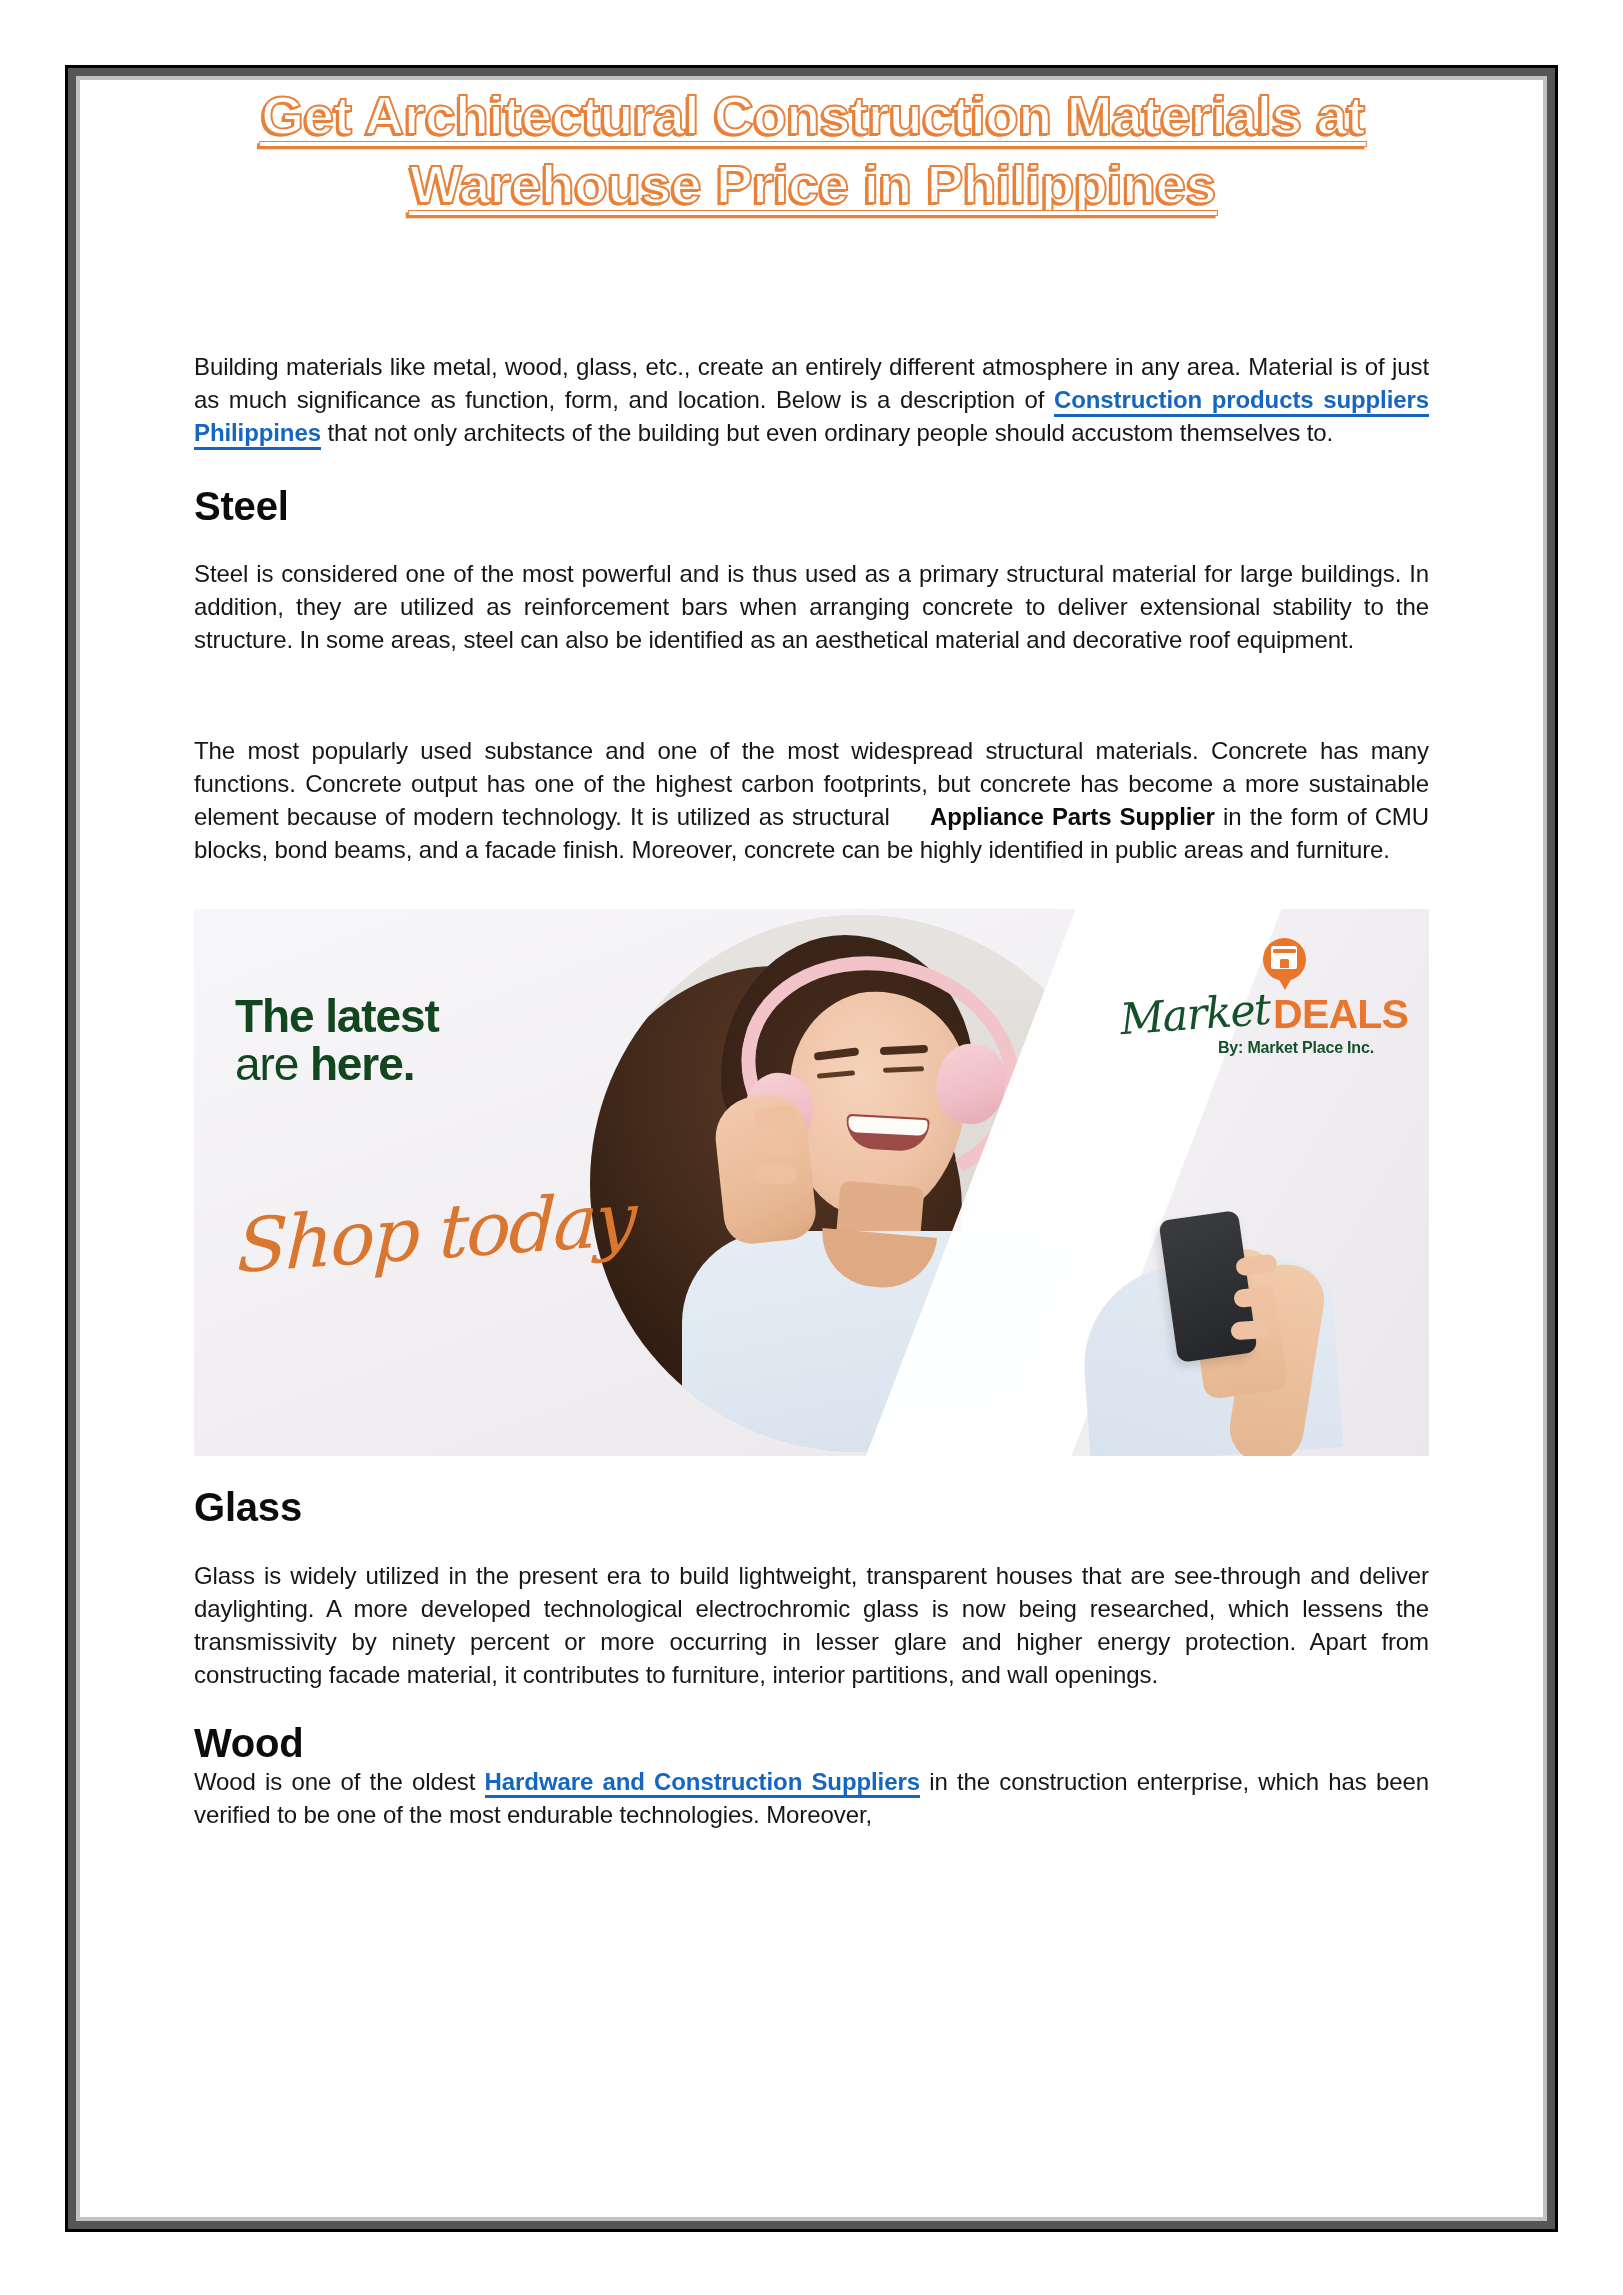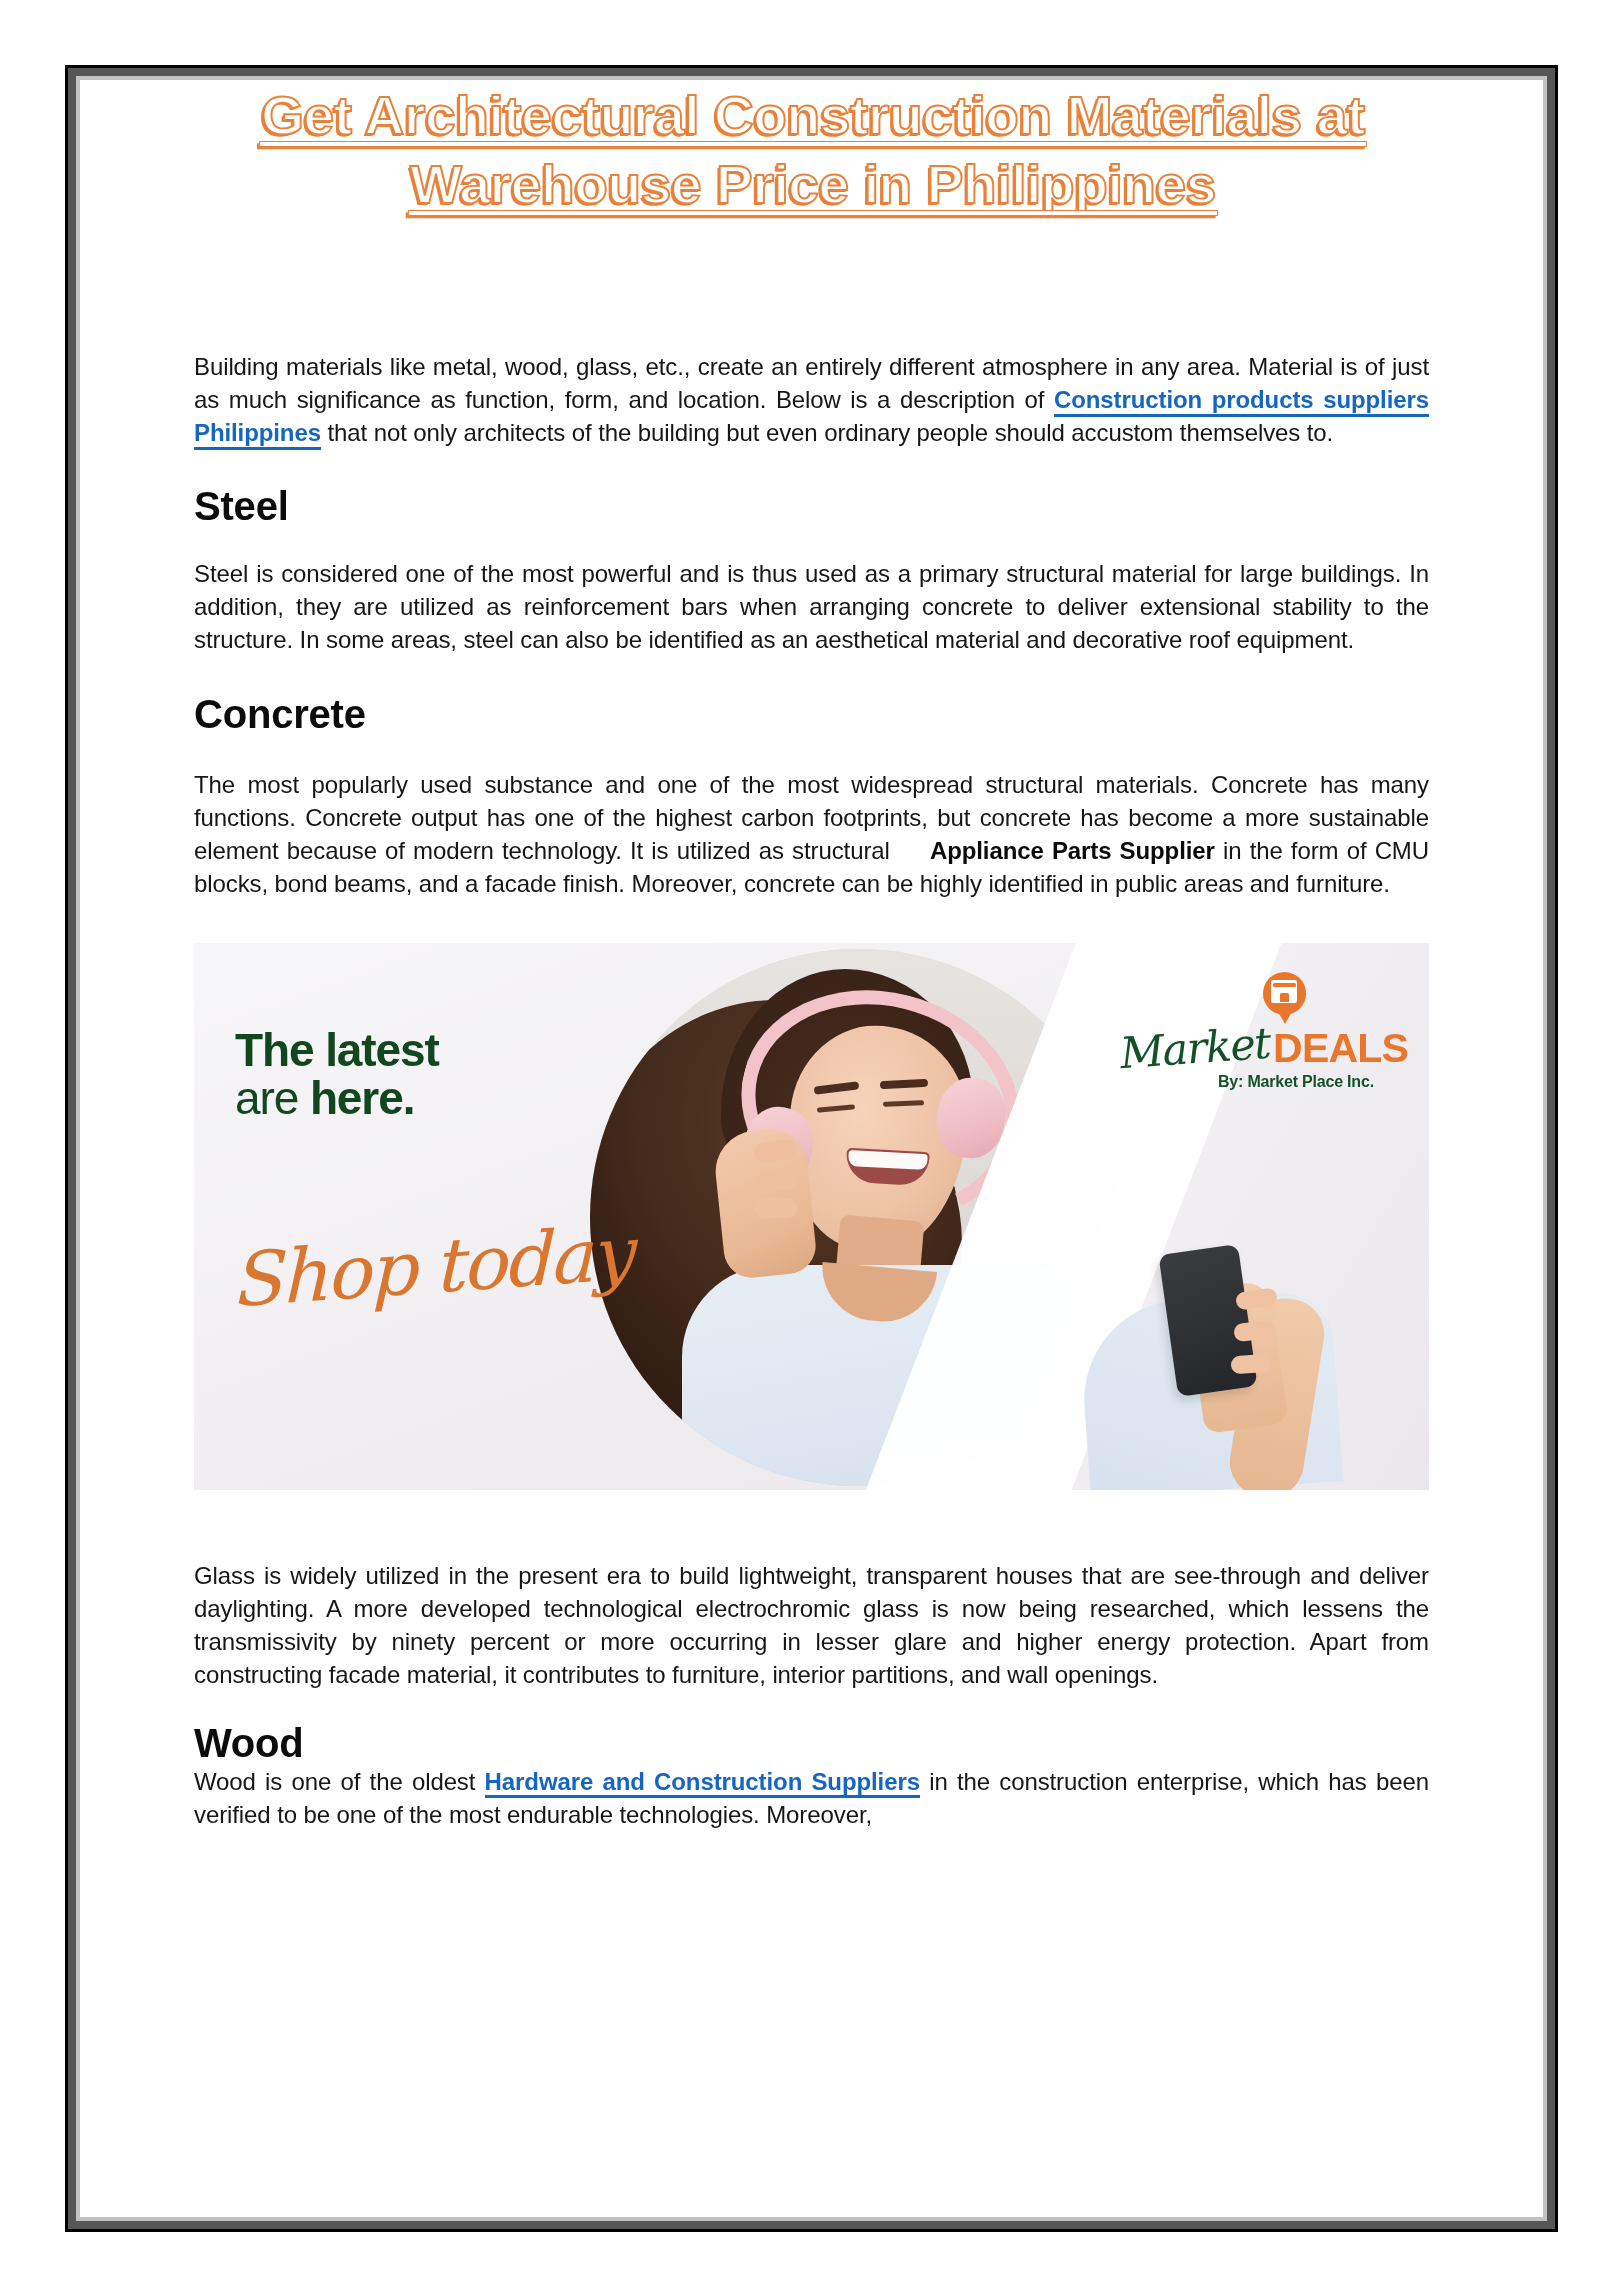--- a/index.html
+++ b/index.html
@@ -552,21 +552,20 @@
           <div class="gap-1"></div>
 
           <h2 class="section-head">Steel</h2>
 
           <div class="gap-2"></div>
 
           <p class="body-text">Steel is considered one of the most powerful and is thus used as a primary structural material for large buildings. In addition, they are utilized as reinforcement bars when arranging concrete to deliver extensional stability to the structure. In some areas, steel can also be identified as an aesthetical material and decorative roof equipment.</p>
 
           <div class="gap-3"></div>
 
-          <h2 class="section-head">Concrete</h2>
 
           <div class="gap-4"></div>
 
           <p class="body-text"><span>The most popularly used substance and one of the most widespread structural materials. Concrete has many functions. Concrete output has one of the highest carbon footprints, but concrete has become a more sustainable element because of modern technology. It is utilized as structural </span><strong class="inline-strong">Appliance Parts Supplier</strong><span> in the form of CMU blocks, bond beams, and a facade finish. Moreover, concrete can be highly identified in public areas and furniture.</span></p>
 
           <div class="gap-5"></div>
 
           <div class="banner-wrap">
             <div class="banner-inner">
 
@@ -620,20 +619,21 @@
                   <span class="logo-market">Market</span><span class="logo-deals">DEALS</span>
                 </div>
                 <div class="logo-sub">By: Market Place Inc.</div>
               </div>
 
             </div>
           </div>
 
           <div class="gap-6"></div>
 
+          <h2 class="section-head">Glass</h2>
 
           <div class="gap-7"></div>
 
           <p class="body-text">Glass is widely utilized in the present era to build lightweight, transparent houses that are see-through and deliver daylighting. A more developed technological electrochromic glass is now being researched, which lessens the transmissivity by ninety percent or more occurring in lesser glare and higher energy protection. Apart from constructing facade material, it contributes to furniture, interior partitions, and wall openings.</p>
 
           <div class="gap-8"></div>
 
           <h2 class="section-head">Wood</h2>
 
           <div class="gap-9"></div>

